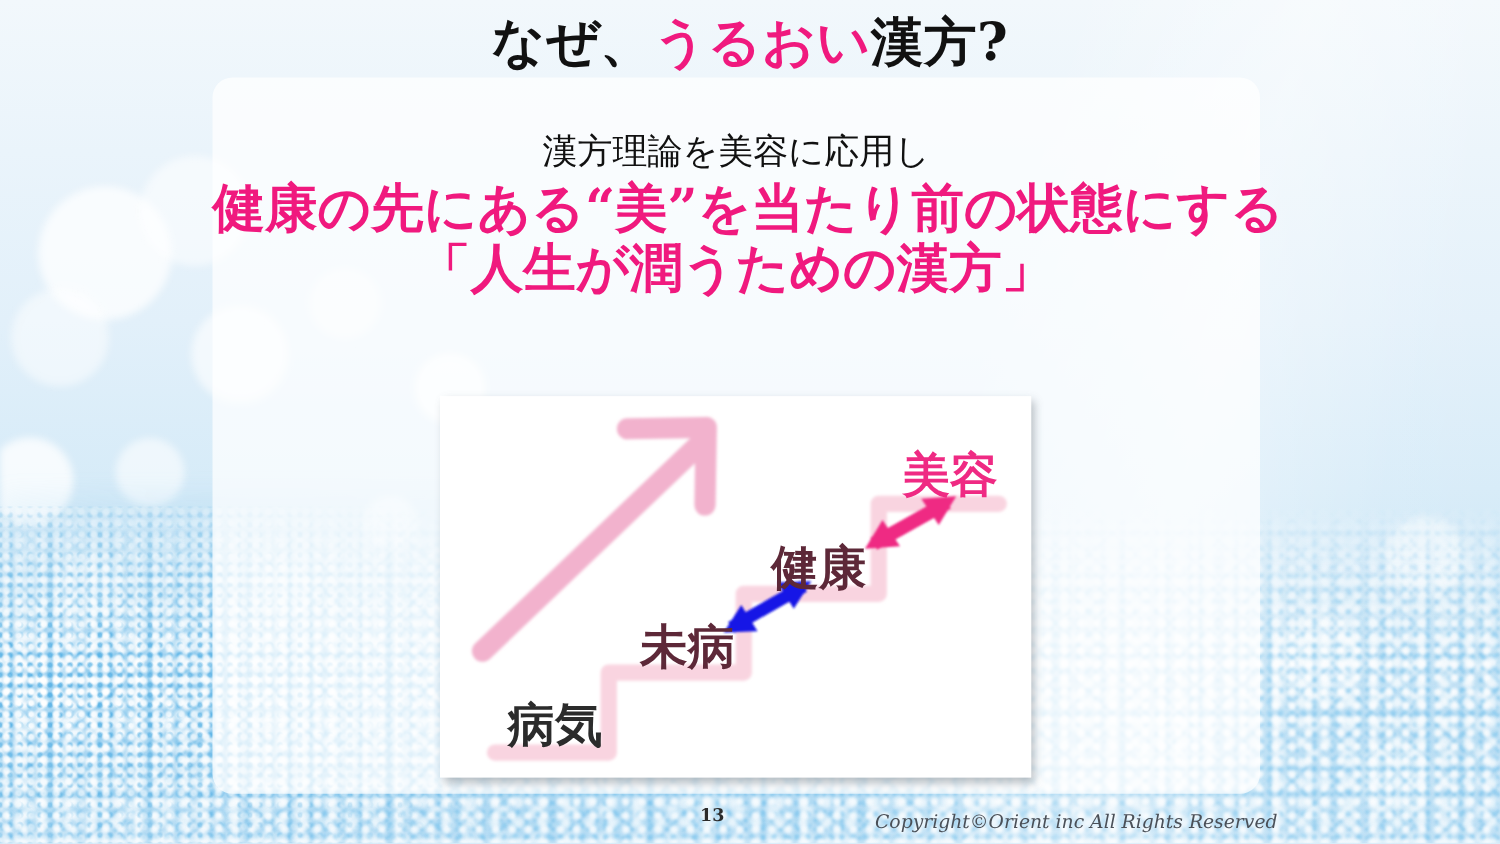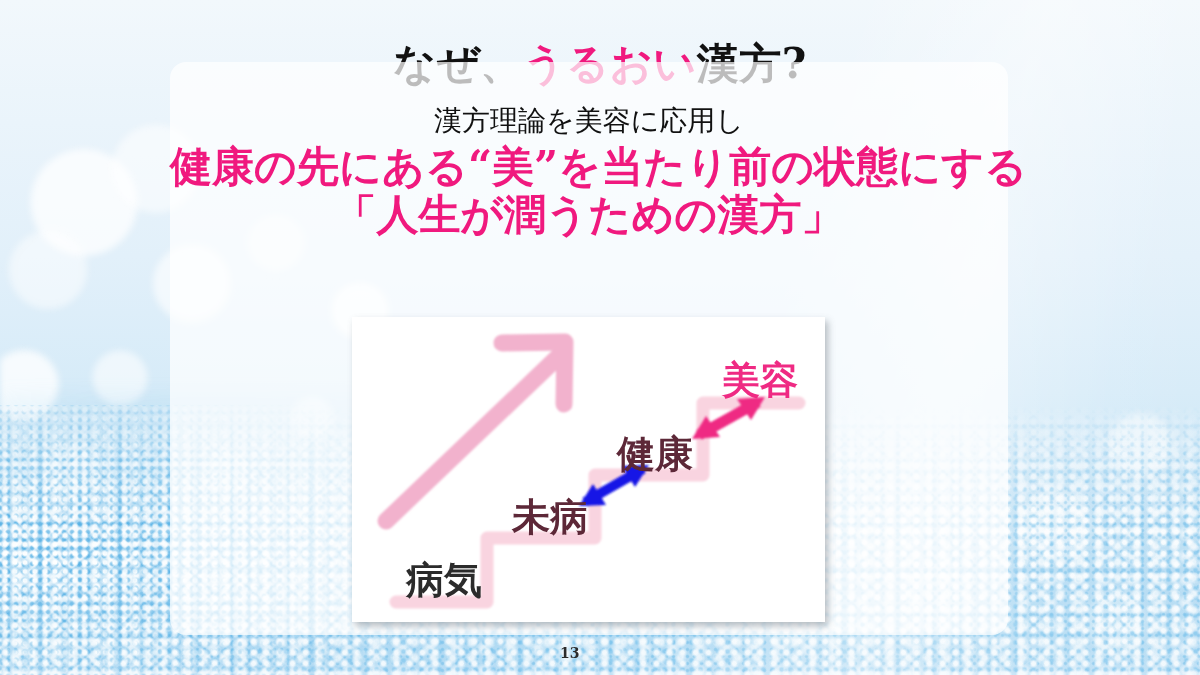--- a/index.html
+++ b/index.html
@@ -79,21 +79,21 @@
   #sheen{
     background:linear-gradient(105deg, rgba(255,255,255,0) 62%, rgba(255,255,255,.40) 76%, rgba(255,255,255,.10) 88%, rgba(255,255,255,0) 100%);
   }
 
   
   #title{
     position:absolute;top:6px;left:0;width:1200px;
     text-align:center;
     font-family:"DejaVu Serif","Liberation Serif",serif;
     font-size:42px;line-height:56px;font-weight:700;
-    color:#111111;letter-spacing:.5px;white-space:nowrap;margin-top:30px;
+    color:#111111;letter-spacing:.5px;white-space:nowrap;
   }
   #title .hl{color:#F0197E;}
 
   
   #panel{
     position:absolute;left:170px;top:62px;width:838px;height:573px;
     background:rgba(255,255,255,.72);
     border-radius:16px;
   }
 
@@ -187,14 +187,15 @@
       </g>
 
       <text class="lbl" x="54" y="276" font-size="38" fill="#2b2b2b">病気</text>
       <text class="lbl" x="160" y="213" font-size="38" fill="#5d2838">未病</text>
       <text class="lbl" x="265" y="150" font-size="38" fill="#5d2838">健康</text>
       <text class="lbl" x="370" y="76" font-size="38" fill="#ef2a83">美容</text>
     </svg>
   </div>
 
   <div id="pagenum">13</div>
+  <div id="copyright">Copyright©Orient inc  All Rights Reserved</div>
 
 </div>
 
 </body></html>

